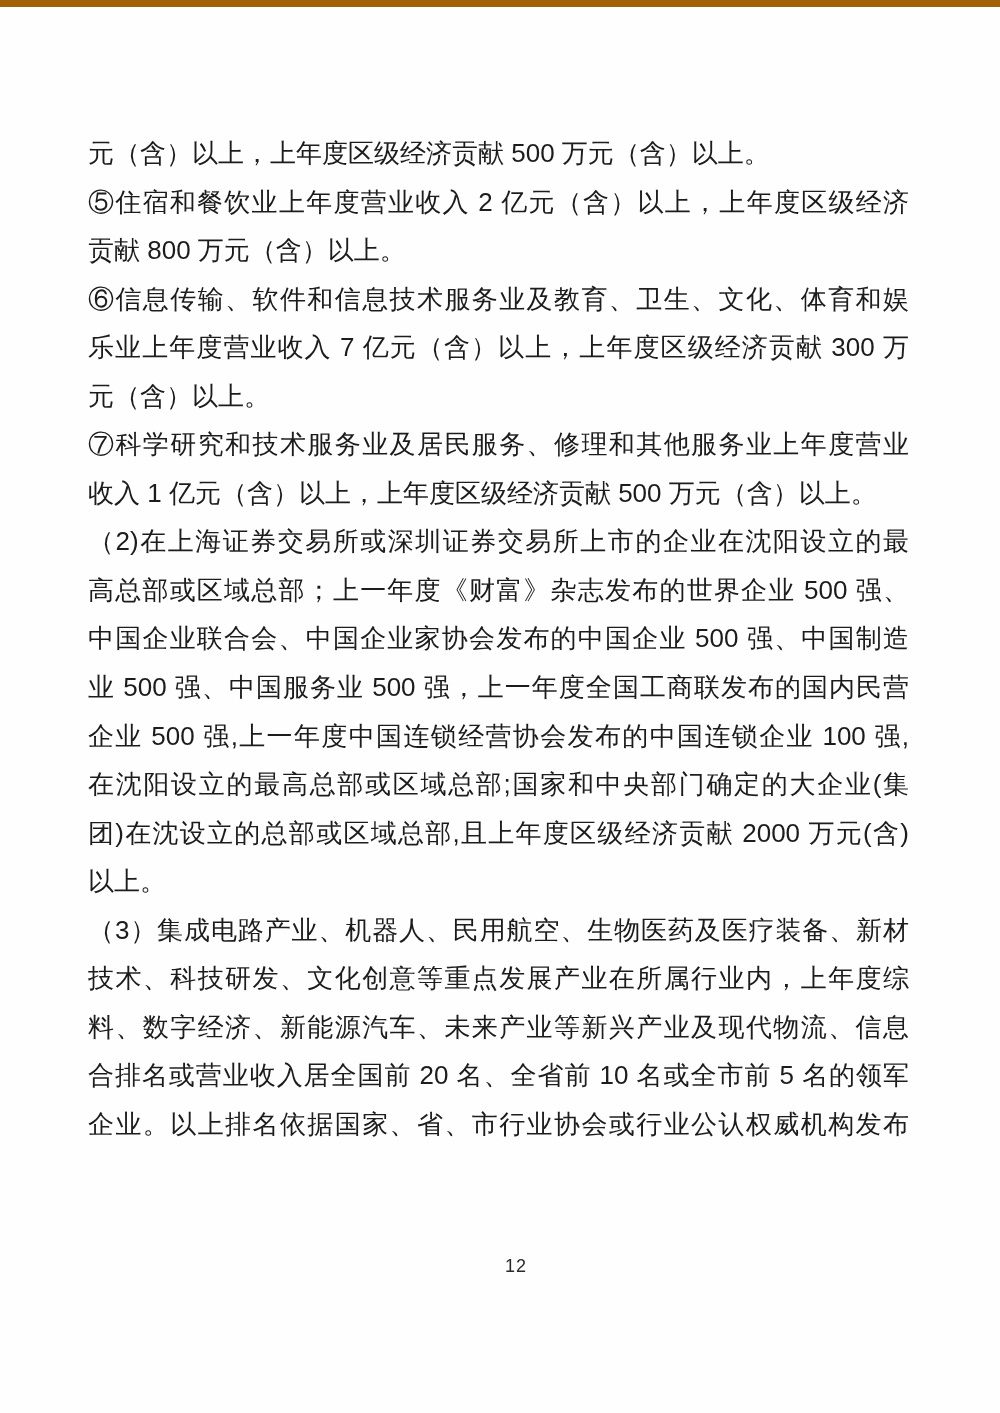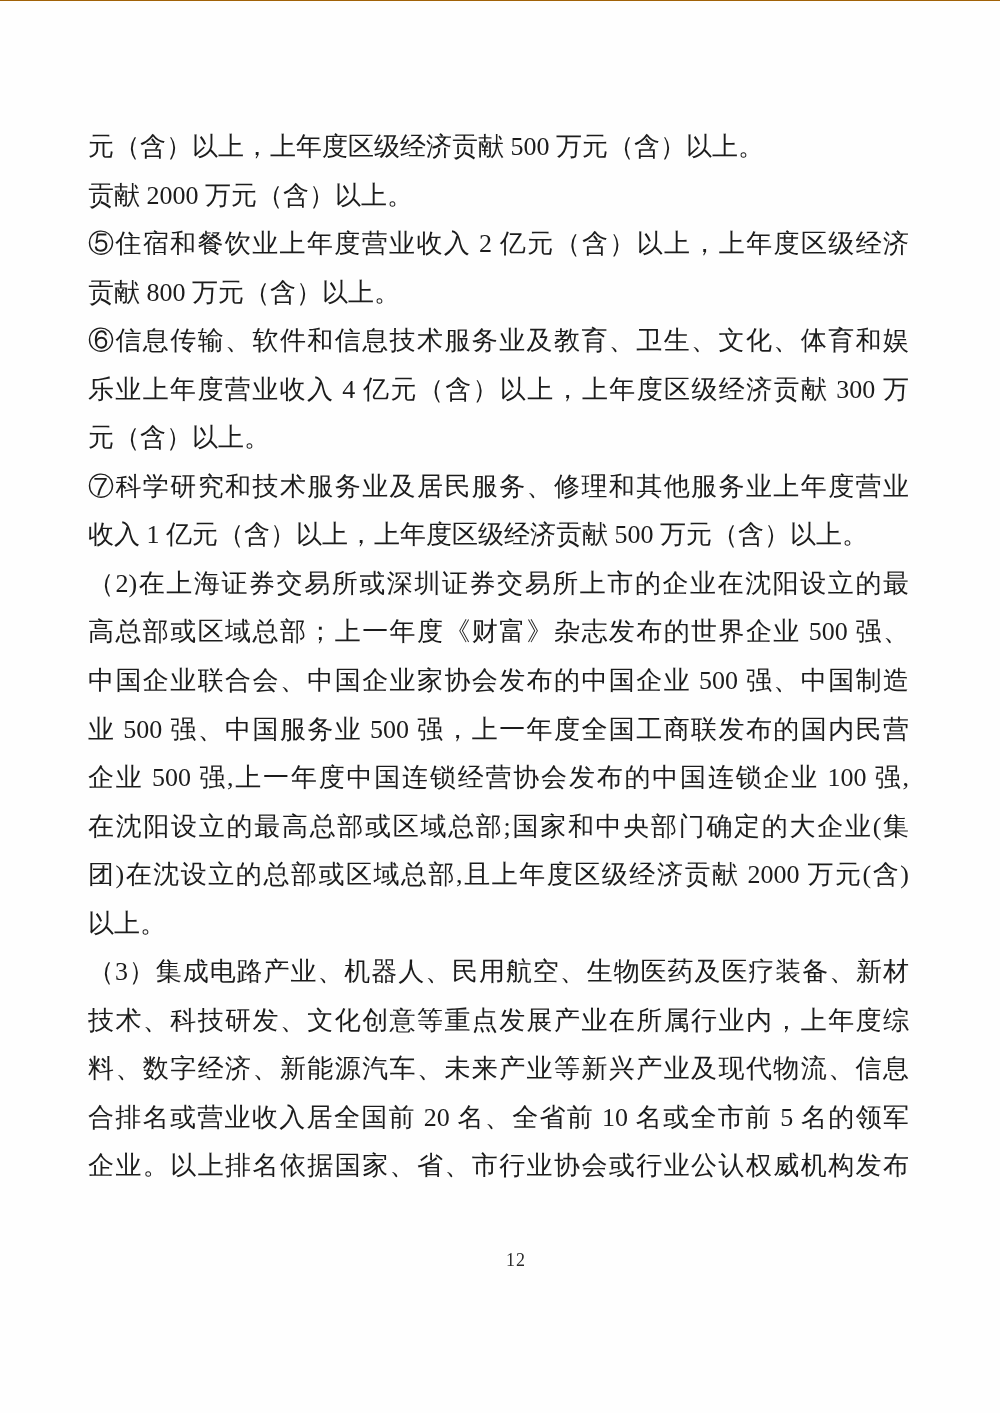--- a/index.html
+++ b/index.html
@@ -5,23 +5,23 @@
   html, body {
     margin: 0;
     padding: 0;
     background: #ffffff;
   }
   .page {
     position: relative;
     width: 1000px;
     height: 1413px;
     background: #fefefe;
-    border-top: 1px solid #a16207;
+    border-top: 7px solid #a16207;
     box-sizing: border-box;
-    font-family: Liberation Serif, serif;
+    font-family: Liberation Sans, sans-serif;
     color: #1c1c1c;
     overflow: hidden;
   }
   .text-block {
     position: absolute;
     left: 88px;
     top: 122px;
     width: 821px;
   }
   .line {
@@ -52,25 +52,24 @@
     letter-spacing: 1px;
   }
 </style>
 </head>
 <body>
 
 <div class="page">
   <div class="text-block">
 
   <div class="line nojust">元（含）以上，上年度区级经济贡献 500 万元（含）以上。</div>
-      <div class="line nojust">贡献 2000 万元（含）以上。</div>
       <div class="line just">⑤住宿和餐饮业上年度营业收入 2 亿元（含）以上，上年度区级经济</div>
       <div class="line nojust">贡献 800 万元（含）以上。</div>
       <div class="line just">⑥信息传输、软件和信息技术服务业及教育、卫生、文化、体育和娱</div>
-      <div class="line just">乐业上年度营业收入 4 亿元（含）以上，上年度区级经济贡献 300 万</div>
+      <div class="line just">乐业上年度营业收入 7 亿元（含）以上，上年度区级经济贡献 300 万</div>
       <div class="line nojust">元（含）以上。</div>
       <div class="line just">⑦科学研究和技术服务业及居民服务、修理和其他服务业上年度营业</div>
       <div class="line nojust">收入 1 亿元（含）以上，上年度区级经济贡献 500 万元（含）以上。</div>
       <div class="line just">（2)在上海证券交易所或深圳证券交易所上市的企业在沈阳设立的最</div>
       <div class="line just">高总部或区域总部；上一年度《财富》杂志发布的世界企业 500 强、</div>
       <div class="line just">中国企业联合会、中国企业家协会发布的中国企业 500 强、中国制造</div>
       <div class="line just">业 500 强、中国服务业 500 强，上一年度全国工商联发布的国内民营</div>
       <div class="line just">企业 500 强,上一年度中国连锁经营协会发布的中国连锁企业 100 强,</div>
       <div class="line just">在沈阳设立的最高总部或区域总部;国家和中央部门确定的大企业(集</div>
       <div class="line just">团)在沈设立的总部或区域总部,且上年度区级经济贡献 2000 万元(含)</div>

